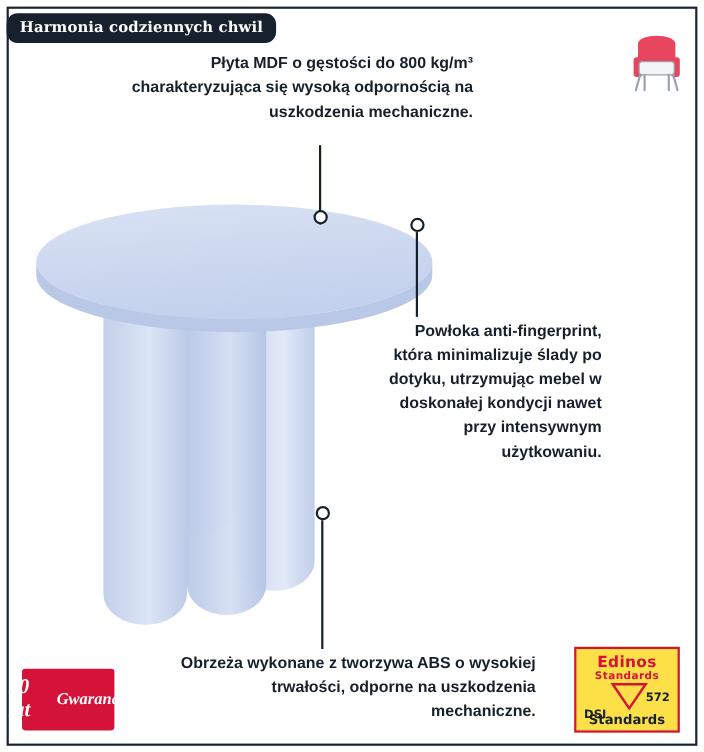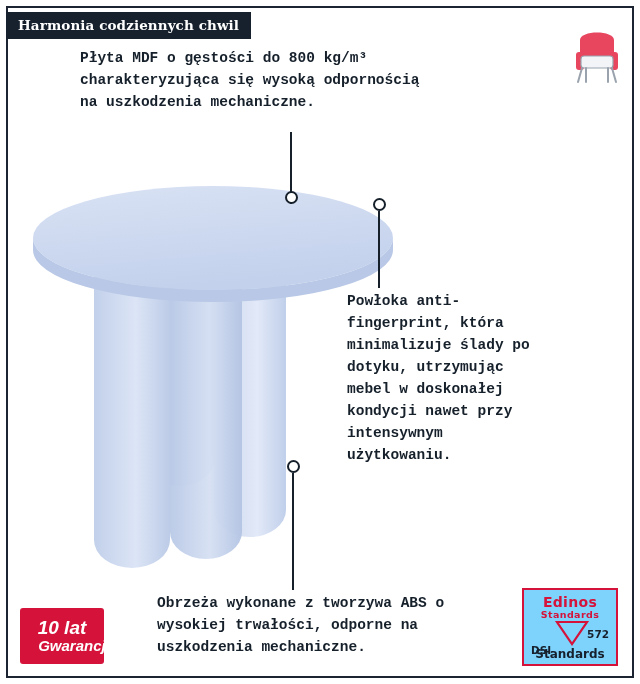--- a/index.html
+++ b/index.html
@@ -31,20 +31,21 @@
     left: 6px;
     top: 12px;
     background: #17212e;
     color: #ffffff;
     font-size: 13.5px;
     font-weight: bold;
     padding: 5px 12px 6px 12px;
     letter-spacing: 0.1px;
     white-space: nowrap;
     font-family: "DejaVu Serif", serif;
+    border-radius: 10px;
   }
 
   
   .logo-block {
     position: absolute;
     right: 16px;
     top: 26px;
     display: flex;
     align-items: center;
     gap: 10px;
@@ -62,21 +63,22 @@
     position: relative;
   }
 
   
   .note {
     position: absolute;
     color: #16202b;
     font-weight: bold;
     font-size: 14.5px;
     line-height: 1.52;
-    font-family: Liberation Mono, monospace;
+    font-family: Liberation Sans, sans-serif;
+    text-align: right;
   }
   .note-top {
     left: 80px;
     top: 47px;
     width: 350px;
   }
   .note-right {
     left: 347px;
     top: 290px;
     width: 200px;
@@ -120,24 +122,24 @@
   .badge-guarantee {
     position: absolute;
     left: 20px;
     top: 608px;
     width: 84px;
     height: 56px;
     background: #d4123a;
     color: #ffffff;
     border-radius: 3px;
     display: flex;
-    flex-direction: column;
+    flex-direction: row;
     align-items: center;
     justify-content: center;
-    font-family: Liberation Sans, sans-serif;
+    font-family: Liberation Serif, serif;
     line-height: 1.08;
   }
   .badge-guarantee .b1 {
     font-size: 19px;
     font-weight: bold;
     font-style: italic;
   }
   .badge-guarantee .b2 {
     font-size: 15px;
     font-weight: bold;
@@ -146,21 +148,21 @@
   }
 
   .badge-edinos {
     position: absolute;
     right: 22px;
     top: 588px;
     width: 96px;
     height: 78px;
     border: 2.5px solid #d4123a;
     box-sizing: border-box;
-    background: #7dd3fc;
+    background: #fde047;
     display: flex;
     flex-direction: column;
     align-items: center;
     color: #17212e;
     font-family: "DejaVu Sans", sans-serif;
   }
   .badge-edinos .e-top {
     color: #d4123a;
     font-weight: bold;
     font-size: 14px;

